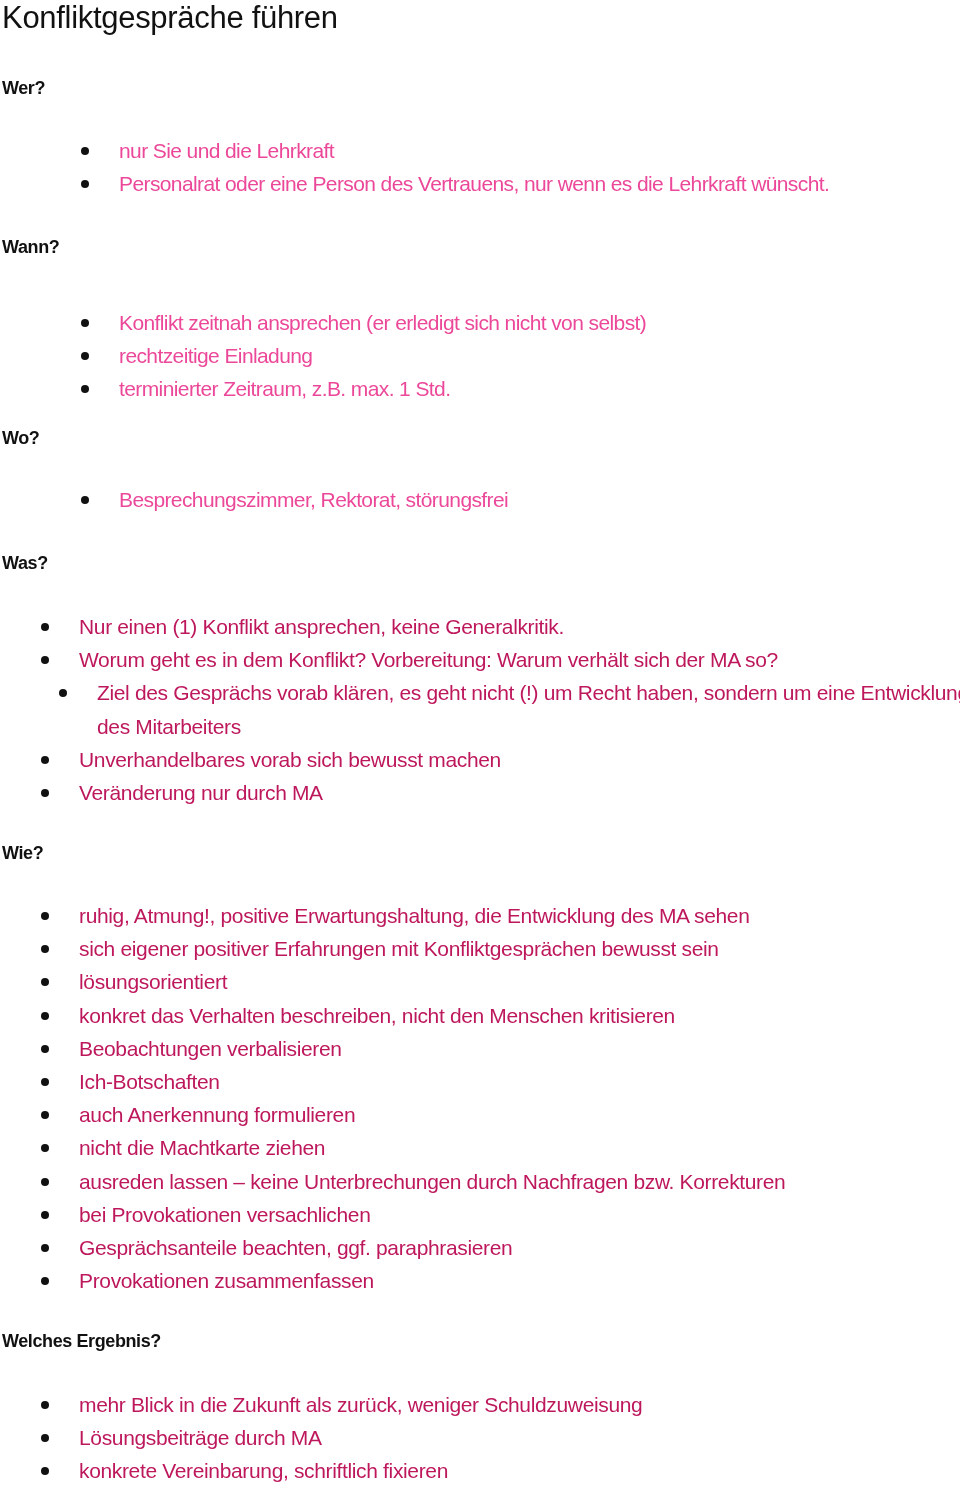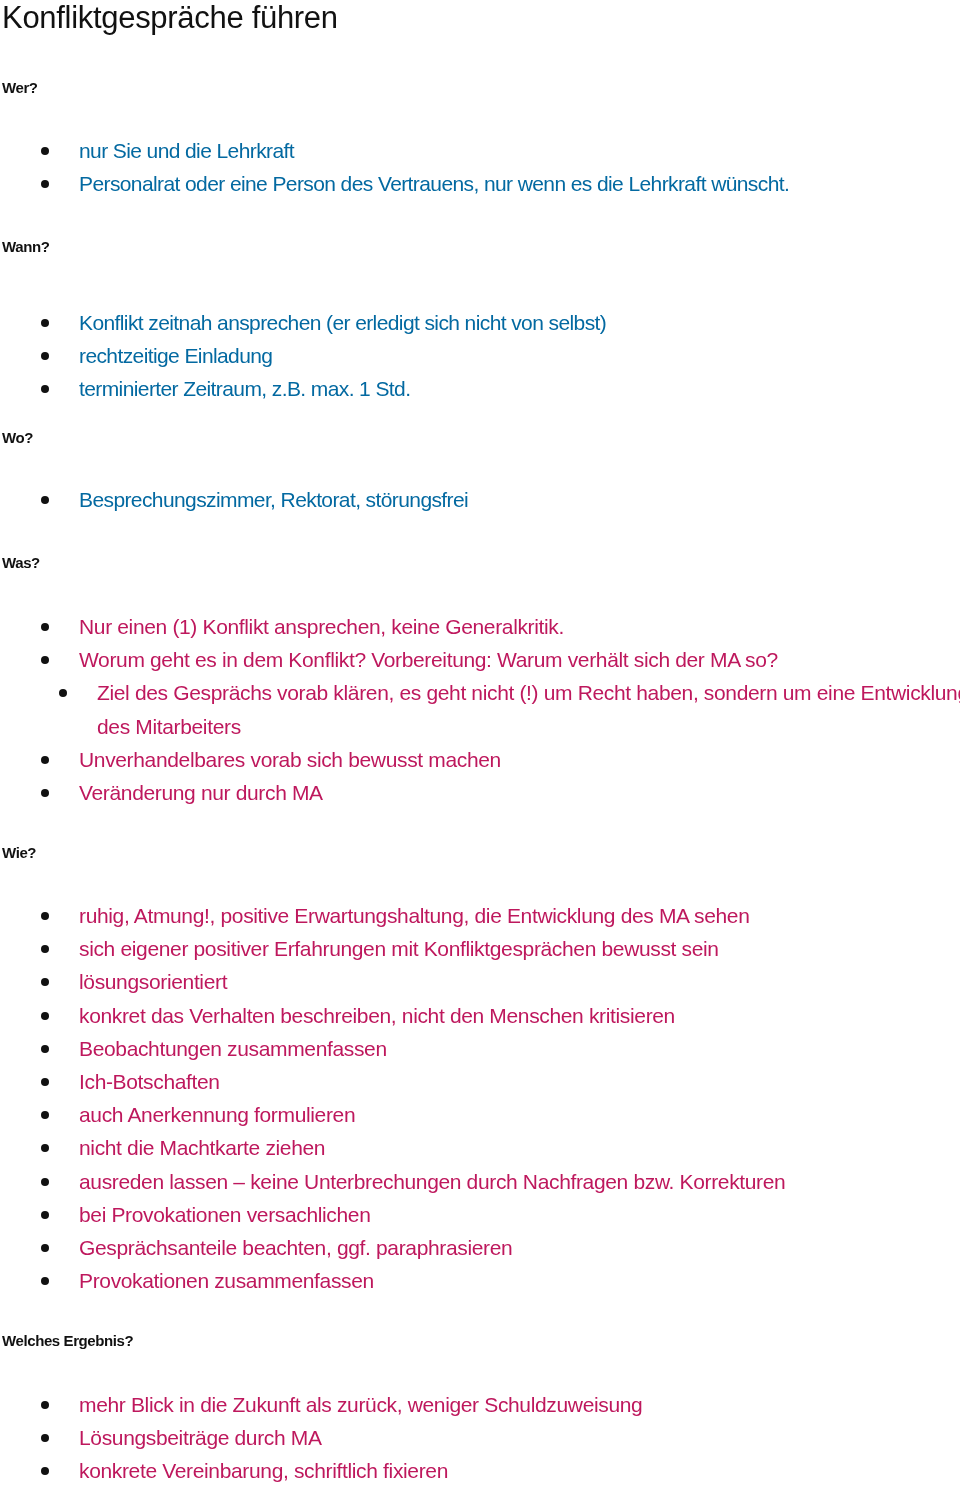--- a/index.html
+++ b/index.html
@@ -7,38 +7,38 @@
     width: 960px; height: 1488px; position: relative; overflow: hidden;
     font-family: "Liberation Sans", sans-serif; color: #111111;
   }
   .doc-title {
     position: absolute; left: 2px; top: 0px;
     font-size: 31px; font-weight: normal; letter-spacing: -0.3px;
     line-height: 36px; margin: 0; text-align: center;
   }
   .section-heading {
     position: absolute; left: 2px;
-    font-size: 15px; font-weight: bold; line-height: 26px;
+    font-size: 18px; font-weight: bold; line-height: 26px;
     letter-spacing: -0.4px; margin: 0; color: #111;
   }
   .bullet-list {
     position: absolute; left: 0; width: 960px;
     list-style: none; margin: 0; padding: 0;
   }
   .bullet-item {
     position: relative; padding-left: 79px;
     font-size: 21px; line-height: 33.2px; letter-spacing: -0.35px;
     white-space: nowrap; color: #be185d;
   }
   .bullet-item.wrap { white-space: normal; width: 880px; margin-left: 18px; }
   .bullet-dot {
     position: absolute; left: 41px; top: 13px;
     width: 8px; height: 8px; border-radius: 50%; background: #111;
   }
-  .light .bullet-item { letter-spacing: -0.6px; color: #0369a1; }
+  .light .bullet-item { letter-spacing: -0.6px; color: #ec4899; margin-left: 40px; }
 </style>
 </head>
 <body>
 
 <h1 class="doc-title">Konfliktgespräche führen</h1>
 
 <h2 class="section-heading" style="top:75px">Wer?</h2>
 <ul class="bullet-list light" style="top:134px">
   <li class="bullet-item"><span class="bullet-dot"></span><span>nur Sie und die Lehrkraft</span></li>
   <li class="bullet-item"><span class="bullet-dot"></span><span>Personalrat oder eine Person des Vertrauens, nur wenn es die Lehrkraft wünscht.</span></li>
@@ -64,21 +64,21 @@
   <li class="bullet-item"><span class="bullet-dot"></span><span>Unverhandelbares vorab sich bewusst machen</span></li>
   <li class="bullet-item"><span class="bullet-dot"></span><span>Veränderung nur durch MA</span></li>
 </ul>
 
 <h2 class="section-heading" style="top:840px">Wie?</h2>
 <ul class="bullet-list" style="top:899px">
   <li class="bullet-item"><span class="bullet-dot"></span><span>ruhig, Atmung!, positive Erwartungshaltung, die Entwicklung des MA sehen</span></li>
   <li class="bullet-item"><span class="bullet-dot"></span><span>sich eigener positiver Erfahrungen mit Konfliktgesprächen bewusst sein</span></li>
   <li class="bullet-item"><span class="bullet-dot"></span><span>lösungsorientiert</span></li>
   <li class="bullet-item"><span class="bullet-dot"></span><span>konkret das Verhalten beschreiben, nicht den Menschen kritisieren</span></li>
-  <li class="bullet-item"><span class="bullet-dot"></span><span>Beobachtungen zusammenfassen</span></li>
+  <li class="bullet-item"><span class="bullet-dot"></span><span>Beobachtungen verbalisieren</span></li>
   <li class="bullet-item"><span class="bullet-dot"></span><span>Ich-Botschaften</span></li>
   <li class="bullet-item"><span class="bullet-dot"></span><span>auch Anerkennung formulieren</span></li>
   <li class="bullet-item"><span class="bullet-dot"></span><span>nicht die Machtkarte ziehen</span></li>
   <li class="bullet-item"><span class="bullet-dot"></span><span>ausreden lassen – keine Unterbrechungen durch Nachfragen bzw. Korrekturen</span></li>
   <li class="bullet-item"><span class="bullet-dot"></span><span>bei Provokationen versachlichen</span></li>
   <li class="bullet-item"><span class="bullet-dot"></span><span>Gesprächsanteile beachten, ggf. paraphrasieren</span></li>
   <li class="bullet-item"><span class="bullet-dot"></span><span>Provokationen zusammenfassen</span></li>
 </ul>
 
 <h2 class="section-heading" style="top:1328px">Welches Ergebnis?</h2>

